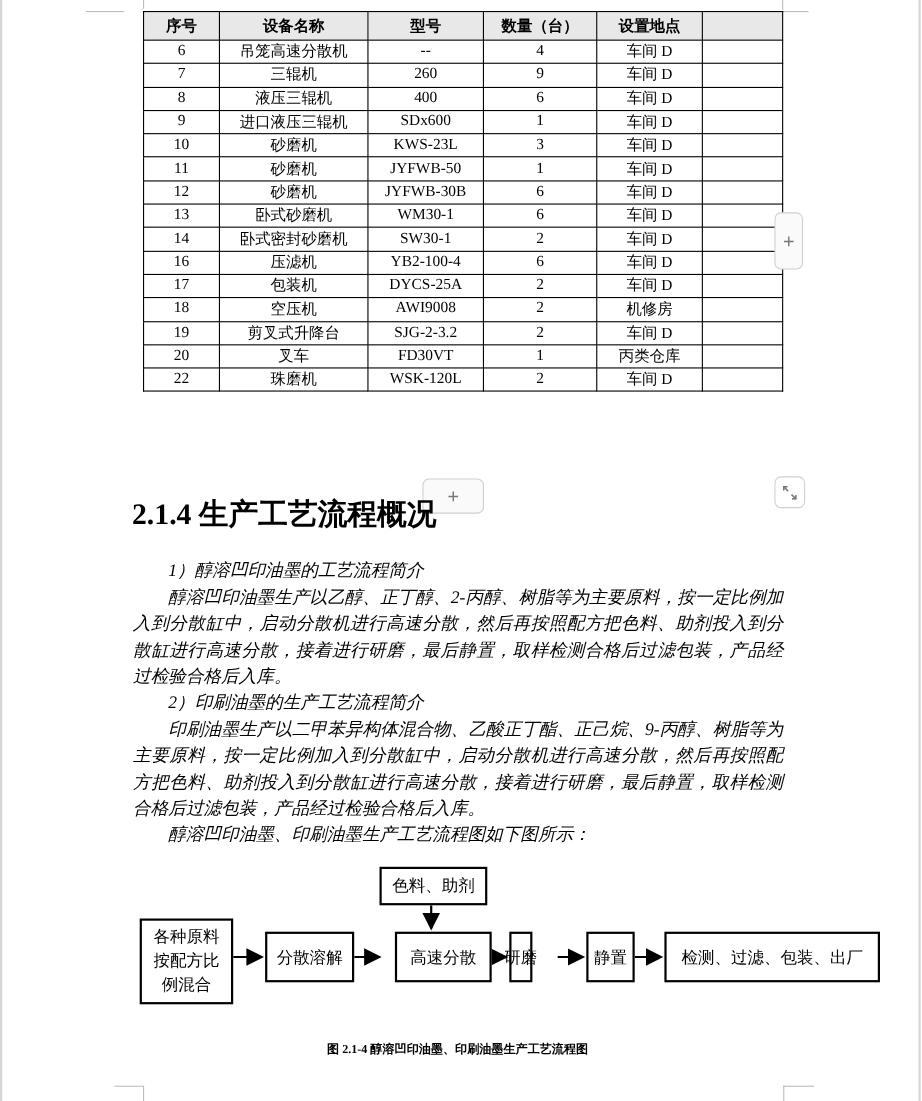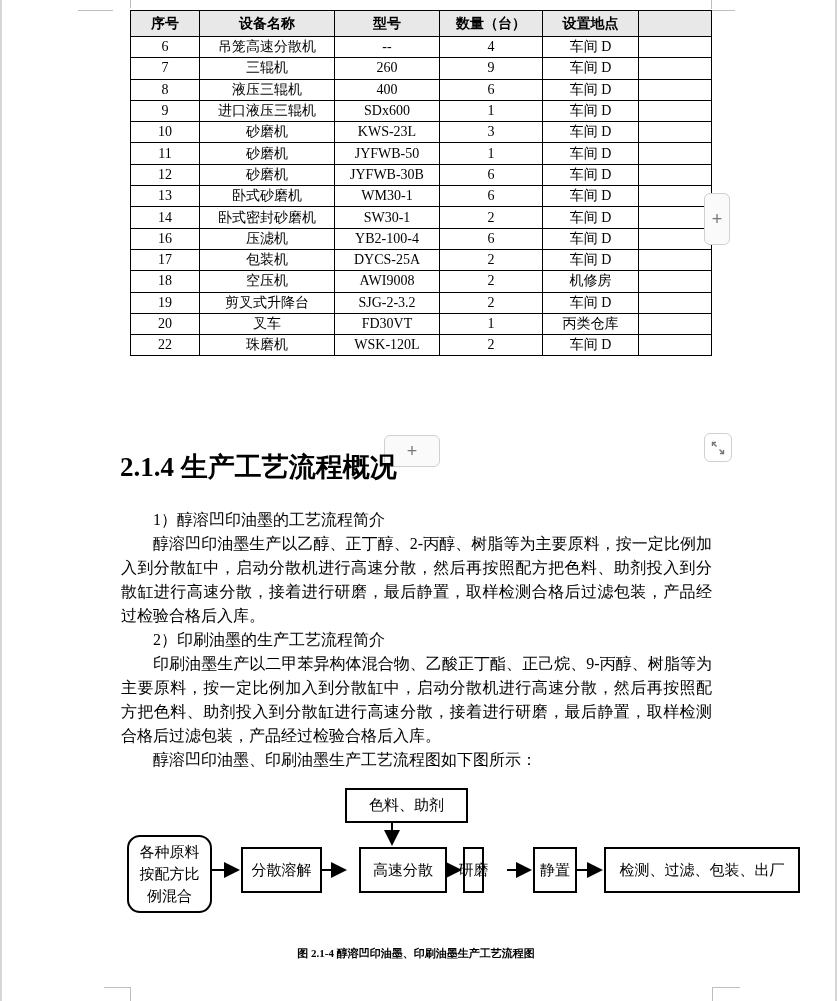--- a/index.html
+++ b/index.html
@@ -19,28 +19,28 @@
   .ctl{position:absolute;display:flex;align-items:center;justify-content:center;
        border:1px solid #d0d0d0;background:#fafafa;border-radius:6px;color:#777;
        font-family:"Liberation Sans","DejaVu Sans",sans-serif;cursor:pointer;box-sizing:border-box;}
   .ctl-add-col{left:704px;top:193px;width:26px;height:52px;font-size:18px;font-weight:400;}
   .ctl-add-row{left:384px;top:435px;width:56px;height:32px;font-size:18px;font-weight:400;}
   .ctl-expand{left:704px;top:433px;width:28px;height:29px;background:#fff;}
 
   
   .section-heading{position:absolute;left:120px;top:449px;width:592px;font-size:27px;font-weight:bold;}
   .body-text{position:absolute;left:121px;top:508px;width:591px;font-size:16px;line-height:24px;text-align:justify;}
-  .body-text p{margin:0;text-indent:32px;}
+  .body-text p{margin:0;text-indent:32px;font-style:italic;}
 
   
   .flowchart{position:absolute;left:0;top:780px;width:838px;height:160px;}
   .fc-box{position:absolute;border:2px solid #000;background:#fff;box-sizing:border-box;
           display:flex;align-items:center;justify-content:center;font-size:15px;white-space:nowrap;}
-  .fc-input{left:127px;top:55px;width:85px;height:78px;white-space:pre-line;text-align:center;line-height:22px;border-radius:13px;}
-  .fc-additive{left:345px;top:8px;width:123px;height:35px;}
+  .fc-input{left:127px;top:55px;width:85px;height:78px;white-space:pre-line;text-align:center;line-height:22px;}
+  .fc-additive{left:345px;top:8px;width:98px;height:35px;}
   .fc-s0{left:241px;top:67px;width:81px;height:46px;}
   .fc-s1{left:348px;top:67px;width:88px;height:46px;margin-left:11px;}
   .fc-s2{left:463px;top:67px;width:21px;height:46px;}
   .fc-s3{left:533px;top:67px;width:44px;height:46px;}
   .fc-s4{left:604px;top:67px;width:196px;height:46px;}
   .fc-arrows{position:absolute;left:0;top:0;width:838px;height:160px;pointer-events:none;}
 
   .figure-caption{position:absolute;left:121px;top:946px;width:590px;text-align:center;
                   font-size:11px;font-weight:bold;}
 </style>

